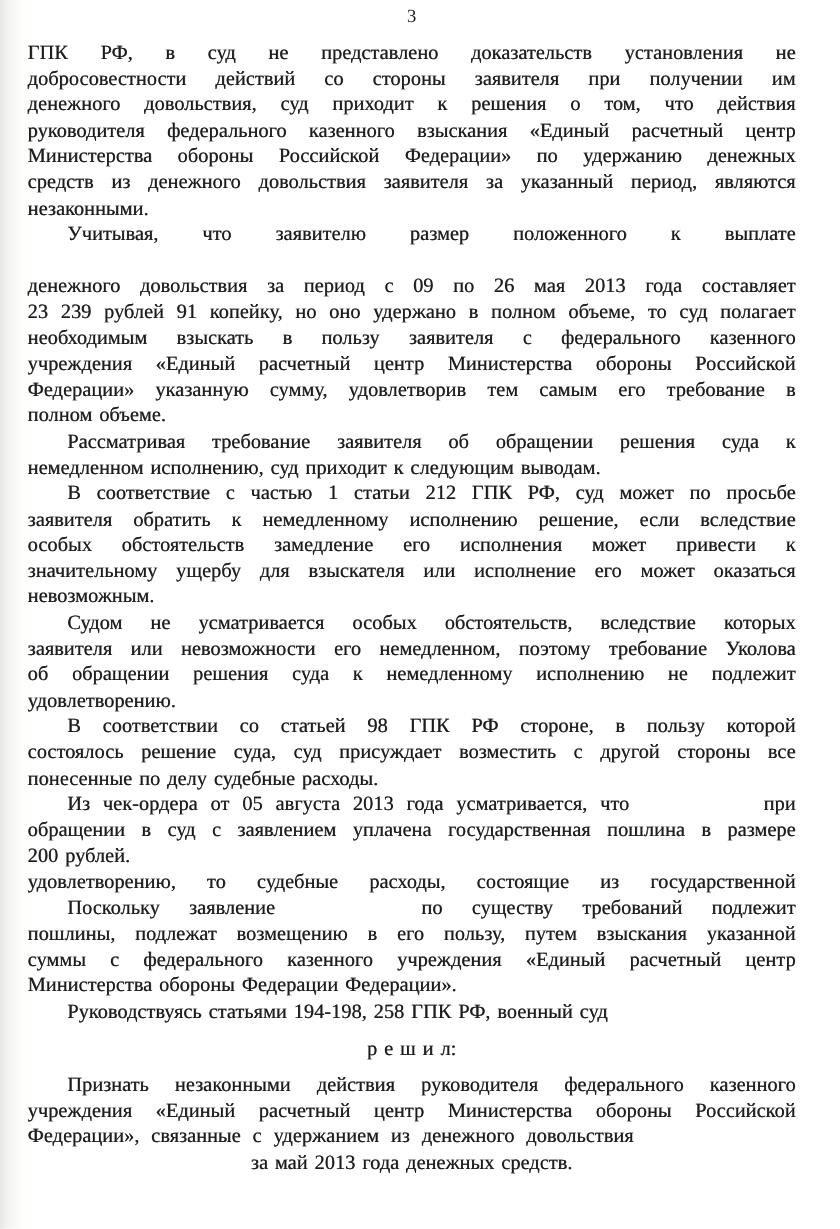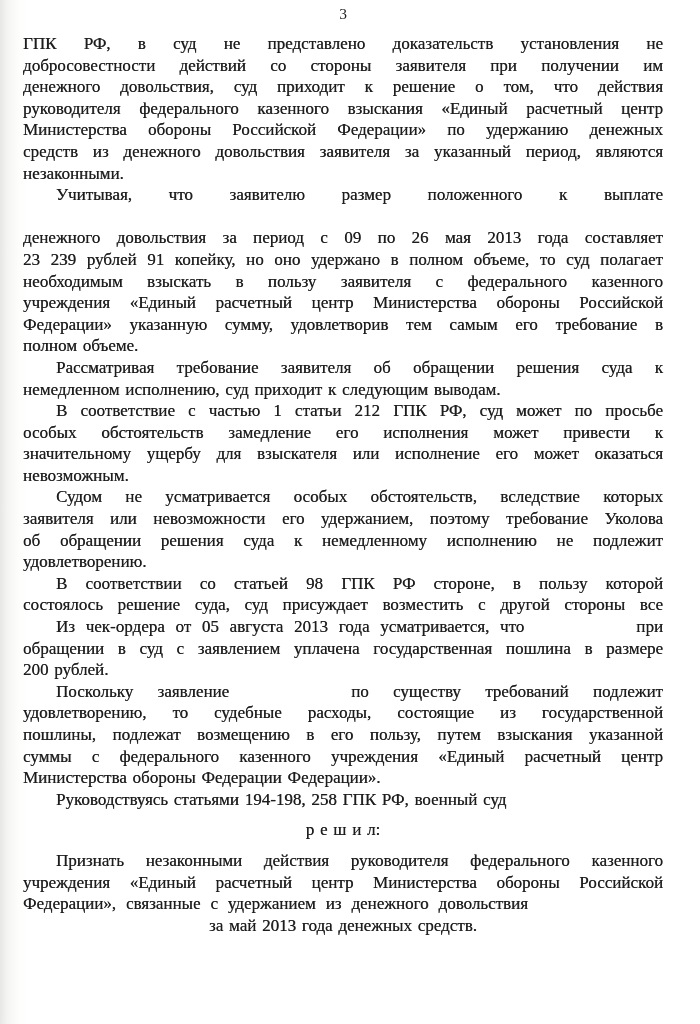--- a/index.html
+++ b/index.html
@@ -52,49 +52,51 @@
 </style>
 </head>
 <body>
 
 <div class="page">
   <div class="content">
     <div class="pageno">3</div>
     <div id="doc-body">
         <div class="ln just">ГПК РФ, в суд не представлено доказательств установления не</div>
         <div class="ln just">добросовестности действий со стороны заявителя при получении им</div>
-        <div class="ln just">денежного довольствия, суд приходит к решение о том, что действия</div>
+        <div class="ln just">денежного довольствия, суд приходит к решения о том, что действия</div>
         <div class="ln just">руководителя федерального казенного взыскания «Единый расчетный центр</div>
         <div class="ln just">Министерства обороны Российской Федерации» по удержанию денежных</div>
         <div class="ln just">средств из денежного довольствия заявителя за указанный период, являются</div>
         <div class="ln last">незаконными.</div>
         <div class="ln just ind">Учитывая, что заявителю размер положенного к выплате<span class="gap" style="width: 190px;"></span></div>
         <div class="ln just">денежного довольствия за период с 09 по 26 мая 2013 года составляет</div>
         <div class="ln just">23 239 рублей 91 копейку, но оно удержано в полном объеме, то суд полагает</div>
         <div class="ln just">необходимым взыскать в пользу заявителя с федерального казенного</div>
         <div class="ln just">учреждения «Единый расчетный центр Министерства обороны Российской</div>
         <div class="ln just">Федерации» указанную сумму, удовлетворив тем самым его требование в</div>
         <div class="ln last">полном объеме.</div>
         <div class="ln just ind">Рассматривая требование заявителя об обращении решения суда к</div>
         <div class="ln last">немедленном исполнению, суд приходит к следующим выводам.</div>
         <div class="ln just ind">В соответствие с частью 1 статьи 212 ГПК РФ, суд может по просьбе</div>
+        <div class="ln just">заявителя обратить к немедленному исполнению решение, если вследствие</div>
         <div class="ln just">особых обстоятельств замедление его исполнения может привести к</div>
         <div class="ln just">значительному ущербу для взыскателя или исполнение его может оказаться</div>
         <div class="ln last">невозможным.</div>
         <div class="ln just ind">Судом не усматривается особых обстоятельств, вследствие которых</div>
-        <div class="ln just">заявителя или невозможности его удержанием, поэтому требование Уколова</div>
+        <div class="ln just">заявителя или невозможности его немедленном, поэтому требование Уколова</div>
         <div class="ln just">об обращении решения суда к немедленному исполнению не подлежит</div>
         <div class="ln last">удовлетворению.</div>
         <div class="ln just ind">В соответствии со статьей 98 ГПК РФ стороне, в пользу которой</div>
         <div class="ln just">состоялось решение суда, суд присуждает возместить с другой стороны все</div>
+        <div class="ln last">понесенные по делу судебные расходы.</div>
         <div class="ln just ind">Из чек-ордера от 05 августа 2013 года усматривается, что<span class="gap" style="width: 112px;"></span>при</div>
         <div class="ln just">обращении в суд с заявлением уплачена государственная пошлина в размере</div>
         <div class="ln last">200 рублей.</div>
+        <div class="ln just">удовлетворению, то судебные расходы, состоящие из государственной</div>
         <div class="ln just ind">Поскольку заявление<span class="gap" style="width: 122px;"></span>по существу требований подлежит</div>
-        <div class="ln just">удовлетворению, то судебные расходы, состоящие из государственной</div>
         <div class="ln just">пошлины, подлежат возмещению в его пользу, путем взыскания указанной</div>
         <div class="ln just">суммы с федерального казенного учреждения «Единый расчетный центр</div>
         <div class="ln last">Министерства обороны Федерации Федерации».</div>
         <div class="ln last ind">Руководствуясь статьями 194-198, 258 ГПК РФ, военный суд</div>
         <div class="ln center" style="margin-top: 9px; margin-bottom: 9px;">р е ш и л:</div>
         <div class="ln just ind">Признать незаконными действия руководителя федерального казенного</div>
         <div class="ln just">учреждения «Единый расчетный центр Министерства обороны Российской</div>
         <div class="ln just">Федерации», связанные с удержанием из денежного довольствия<span class="gap" style="width: 135px;"></span></div>
         <div class="ln center">за май 2013 года денежных средств.</div>
       </div>

